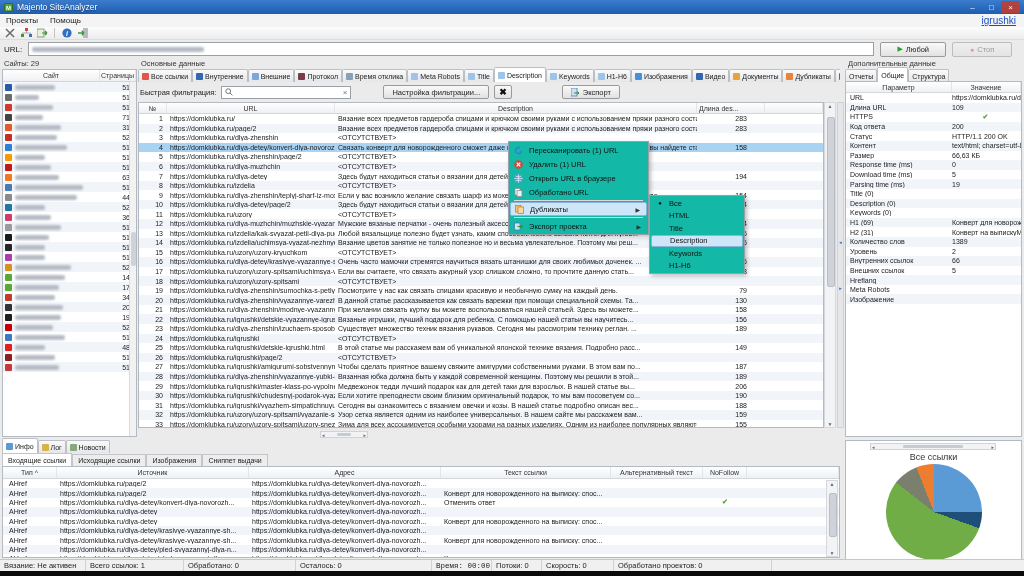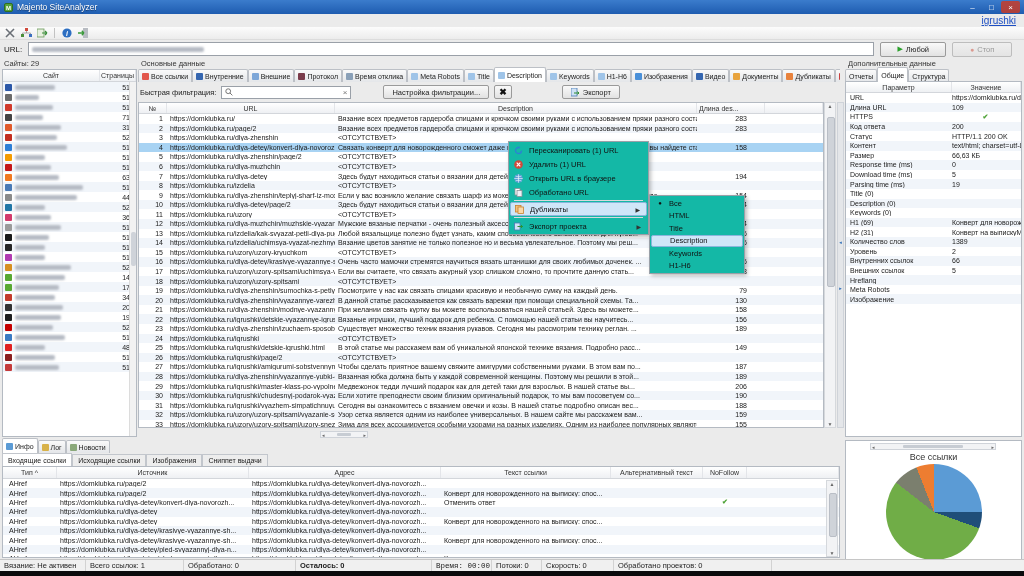--- a/index.html
+++ b/index.html
@@ -113,20 +113,24 @@
   <div class="titlebar">
     <span class="app-icon">M</span>
     <span class="title-text">Majento SiteAnalyzer</span>
     <span class="win-btns">
       <span class="win-btn">–</span>
       <span class="win-btn">□</span>
       <span class="win-btn close">×</span>
     </span>
   </div>
 
+  <div class="menubar">
+    <span>Проекты</span>
+    <span>Помощь</span>
+  </div>
 
   <div class="toolbar">
     <span class="tb-icon">
         <svg width="10" height="10" viewBox="0 0 10 10">
           <path d="M1 1 L9 9 M9 1 L1 9" stroke="#6a6f76" stroke-width="1.6"></path>
         </svg>
       </span>
     <span class="tb-icon">
         <svg width="11" height="10" viewBox="0 0 11 10">
           <rect x="4" y="0" width="3" height="3" fill="#d0483a"></rect>
@@ -1094,21 +1098,21 @@
   </div>
 
   <div class="statusbar">
 
       <span class="st-seg" style="width: 86px;">Вязание: Не активен</span>
 
       <span class="st-seg" style="width: 98px;">Всего ссылок: 1</span>
 
       <span class="st-seg" style="width: 112px;">Обработано: 0</span>
 
-      <span class="st-seg" style="width: 136px; font-weight: bold;">Осталось: 0</span>
+      <span class="st-seg" style="width: 136px;">Осталось: 0</span>
 
       <span class="st-seg" style="width: 60px; font-family: Liberation Mono, monospace;">Время: 00:00</span>
 
       <span class="st-seg" style="width: 50px;">Потоки: 0</span>
 
       <span class="st-seg" style="width: 72px;">Скорость: 0</span>
 
       <span class="st-seg" style="width: 158px;">Обработано проектов: 0</span>
     </div>
 

